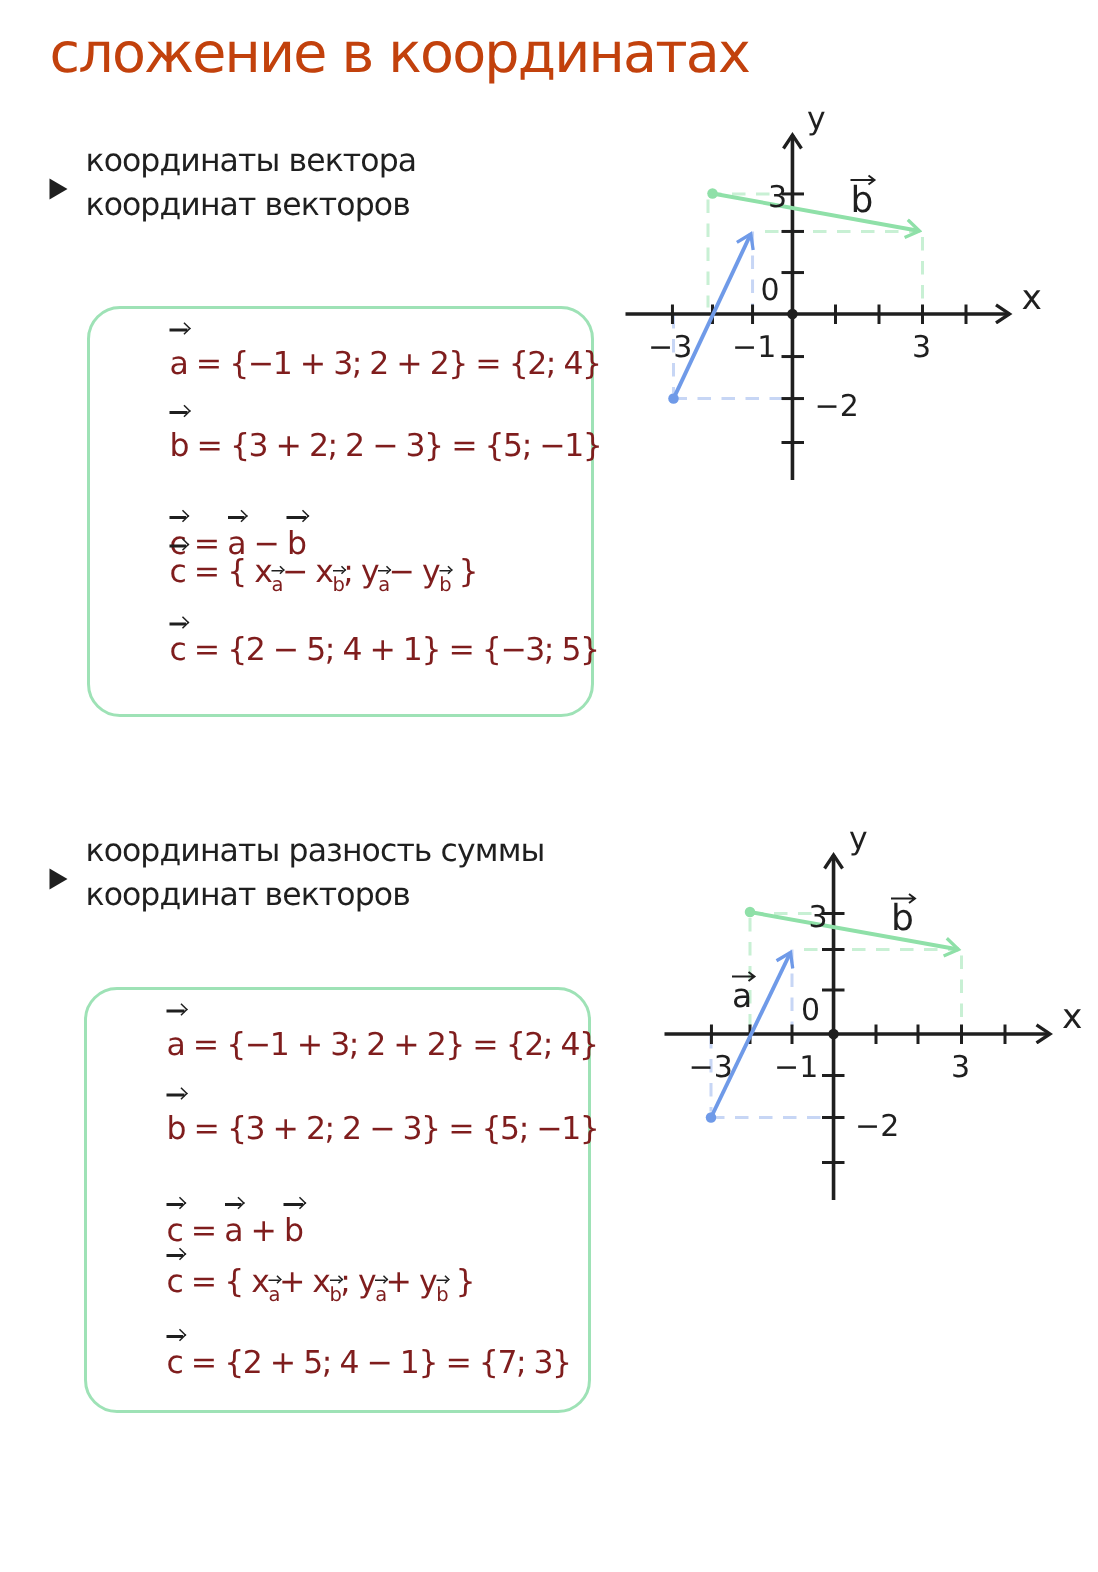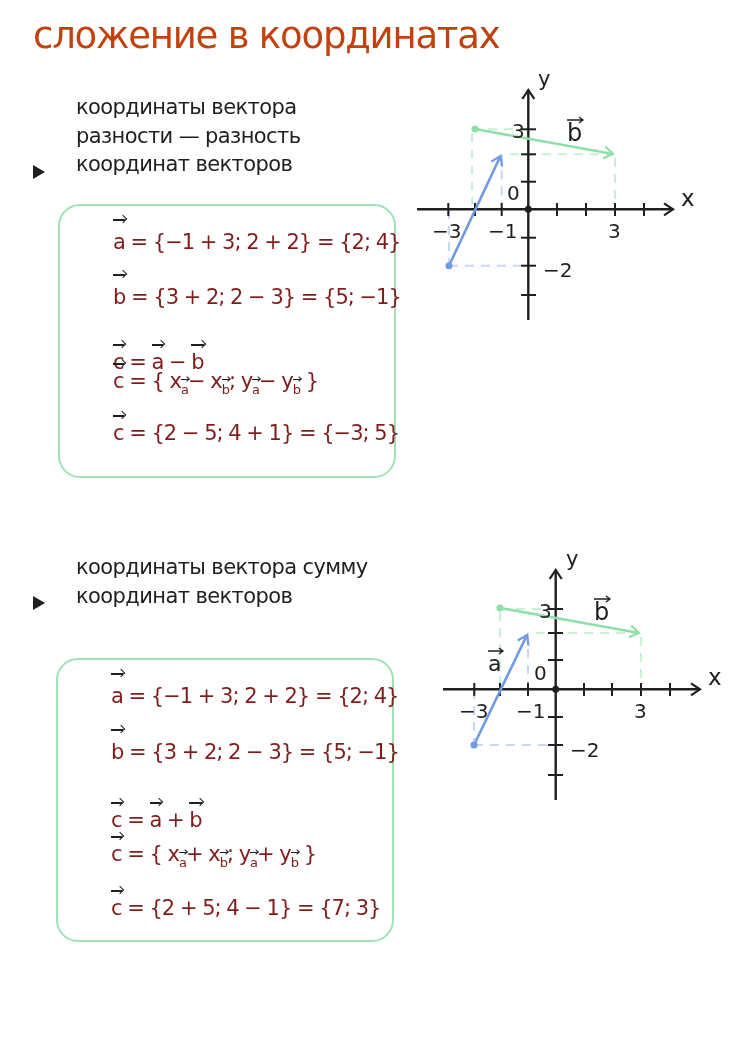--- a/index.html
+++ b/index.html
@@ -1,20 +1,20 @@
 <!DOCTYPE html>
 <html><head>
 <meta charset="utf-8">
 <style>
   html, body { margin: 0; padding: 0; background: #ffffff; }
   body { width: 732px; height: 1048px; position: relative; overflow: hidden;
          font-family: "DejaVu Sans", sans-serif; color: #1f1f1f; }
   .title { position: absolute; left: 33px; top: 14px; font-size: 37px; letter-spacing: -1.2px;
            font-weight: 400; color: #c2410c; white-space: nowrap; }
-  .bullet { position: absolute; left: 33px; display: flex; align-items: flex-end; gap: 19px; }
+  .bullet { position: absolute; left: 33px; display: flex; align-items: center; }
   .bullet .tri { width: 0; height: 0; border-top: 7px solid transparent; border-bottom: 7px solid transparent;
                  border-left: 12px solid #1f1f1f; margin-top: 8px; margin-right: 12px; }
   .bullet .txt { font-size: 21px; line-height: 28.5px; letter-spacing: -0.6px; color: #1f1f1f; }
   .bullet .txt div { white-space: nowrap; }
   .box { position: absolute; border: 2.5px solid #9ee2b6; border-radius: 22px; box-sizing: border-box; }
   .eq { position: absolute; left: 53px; font-size: 21px; letter-spacing: -1px; white-space: nowrap; color: #7f1d1d; }
   .vec { position: relative; display: inline-block; }
   .vec::before { content: ""; position: absolute; left: 0; right: 0; top: -6px; height: 1.5px; background: #1f1f1f; }
   .vec::after { content: ""; position: absolute; right: -1px; top: -9px; width: 5px; height: 5px;
                 border-top: 1.5px solid #1f1f1f; border-right: 1.5px solid #1f1f1f; transform: rotate(45deg); }
@@ -28,37 +28,36 @@
 </style>
 </head>
 <body>
 
 <div class="title">сложение в координатах</div>
 
 <div class="bullet" style="top:93px;">
   <span class="tri"></span>
   <div class="txt">
     <div>координаты вектора</div>
-    <div>разности — разность</div>
     <div>координат векторов</div>
   </div>
 </div>
 
 <div class="box" style="left:58px; top:204px; width:338px; height:274px;">
   <div class="eq" style="top:24px;"><span class="vec big">a</span><span> = {−1 + 3; 2 + 2} = {2; 4}</span></div>
   <div class="eq" style="top:79px;"><span class="vec big">b</span><span> = {3 + 2; 2 − 3} = {5; −1}</span></div>
   <div class="eq" style="top:144px;"><span class="vec">c</span><span> = </span><span class="vec">a</span><span> − </span><span class="vec">b</span></div>
   <div class="eq" style="top:163px;"><span class="vec">c</span><span> = { x</span><span class="sub"><span class="vec">a</span></span><span>− x</span><span class="sub"><span class="vec">b</span></span><span>; y</span><span class="sub"><span class="vec">a</span></span><span>− y</span><span class="sub"><span class="vec">b</span></span><span> }</span></div>
   <div class="eq" style="top:215px;"><span class="vec">c</span><span> = {2 − 5; 4 + 1} = {−3; 5}</span></div>
 </div>
 
 <div class="bullet" style="top:553px;">
   <span class="tri"></span>
   <div class="txt">
-    <div>координаты вектора сумму</div>
+    <div>координаты разность суммы</div>
     <div>координат векторов</div>
   </div>
 </div>
 
 <div class="box" style="left:56px; top:658px; width:338px; height:284px;">
   <div class="eq" style="top:24px;"><span class="vec big">a</span><span> = {−1 + 3; 2 + 2} = {2; 4}</span></div>
   <div class="eq" style="top:80px;"><span class="vec big">b</span><span> = {3 + 2; 2 − 3} = {5; −1}</span></div>
   <div class="eq" style="top:148px;"><span class="vec">c</span><span> = </span><span class="vec">a</span><span> + </span><span class="vec">b</span></div>
   <div class="eq" style="top:182px;"><span class="vec">c</span><span> = { x</span><span class="sub"><span class="vec">a</span></span><span>+ x</span><span class="sub"><span class="vec">b</span></span><span>; y</span><span class="sub"><span class="vec">a</span></span><span>+ y</span><span class="sub"><span class="vec">b</span></span><span> }</span></div>
   <div class="eq" style="top:236px;"><span class="vec">c</span><span> = {2 + 5; 4 − 1} = {7; 3}</span></div>

